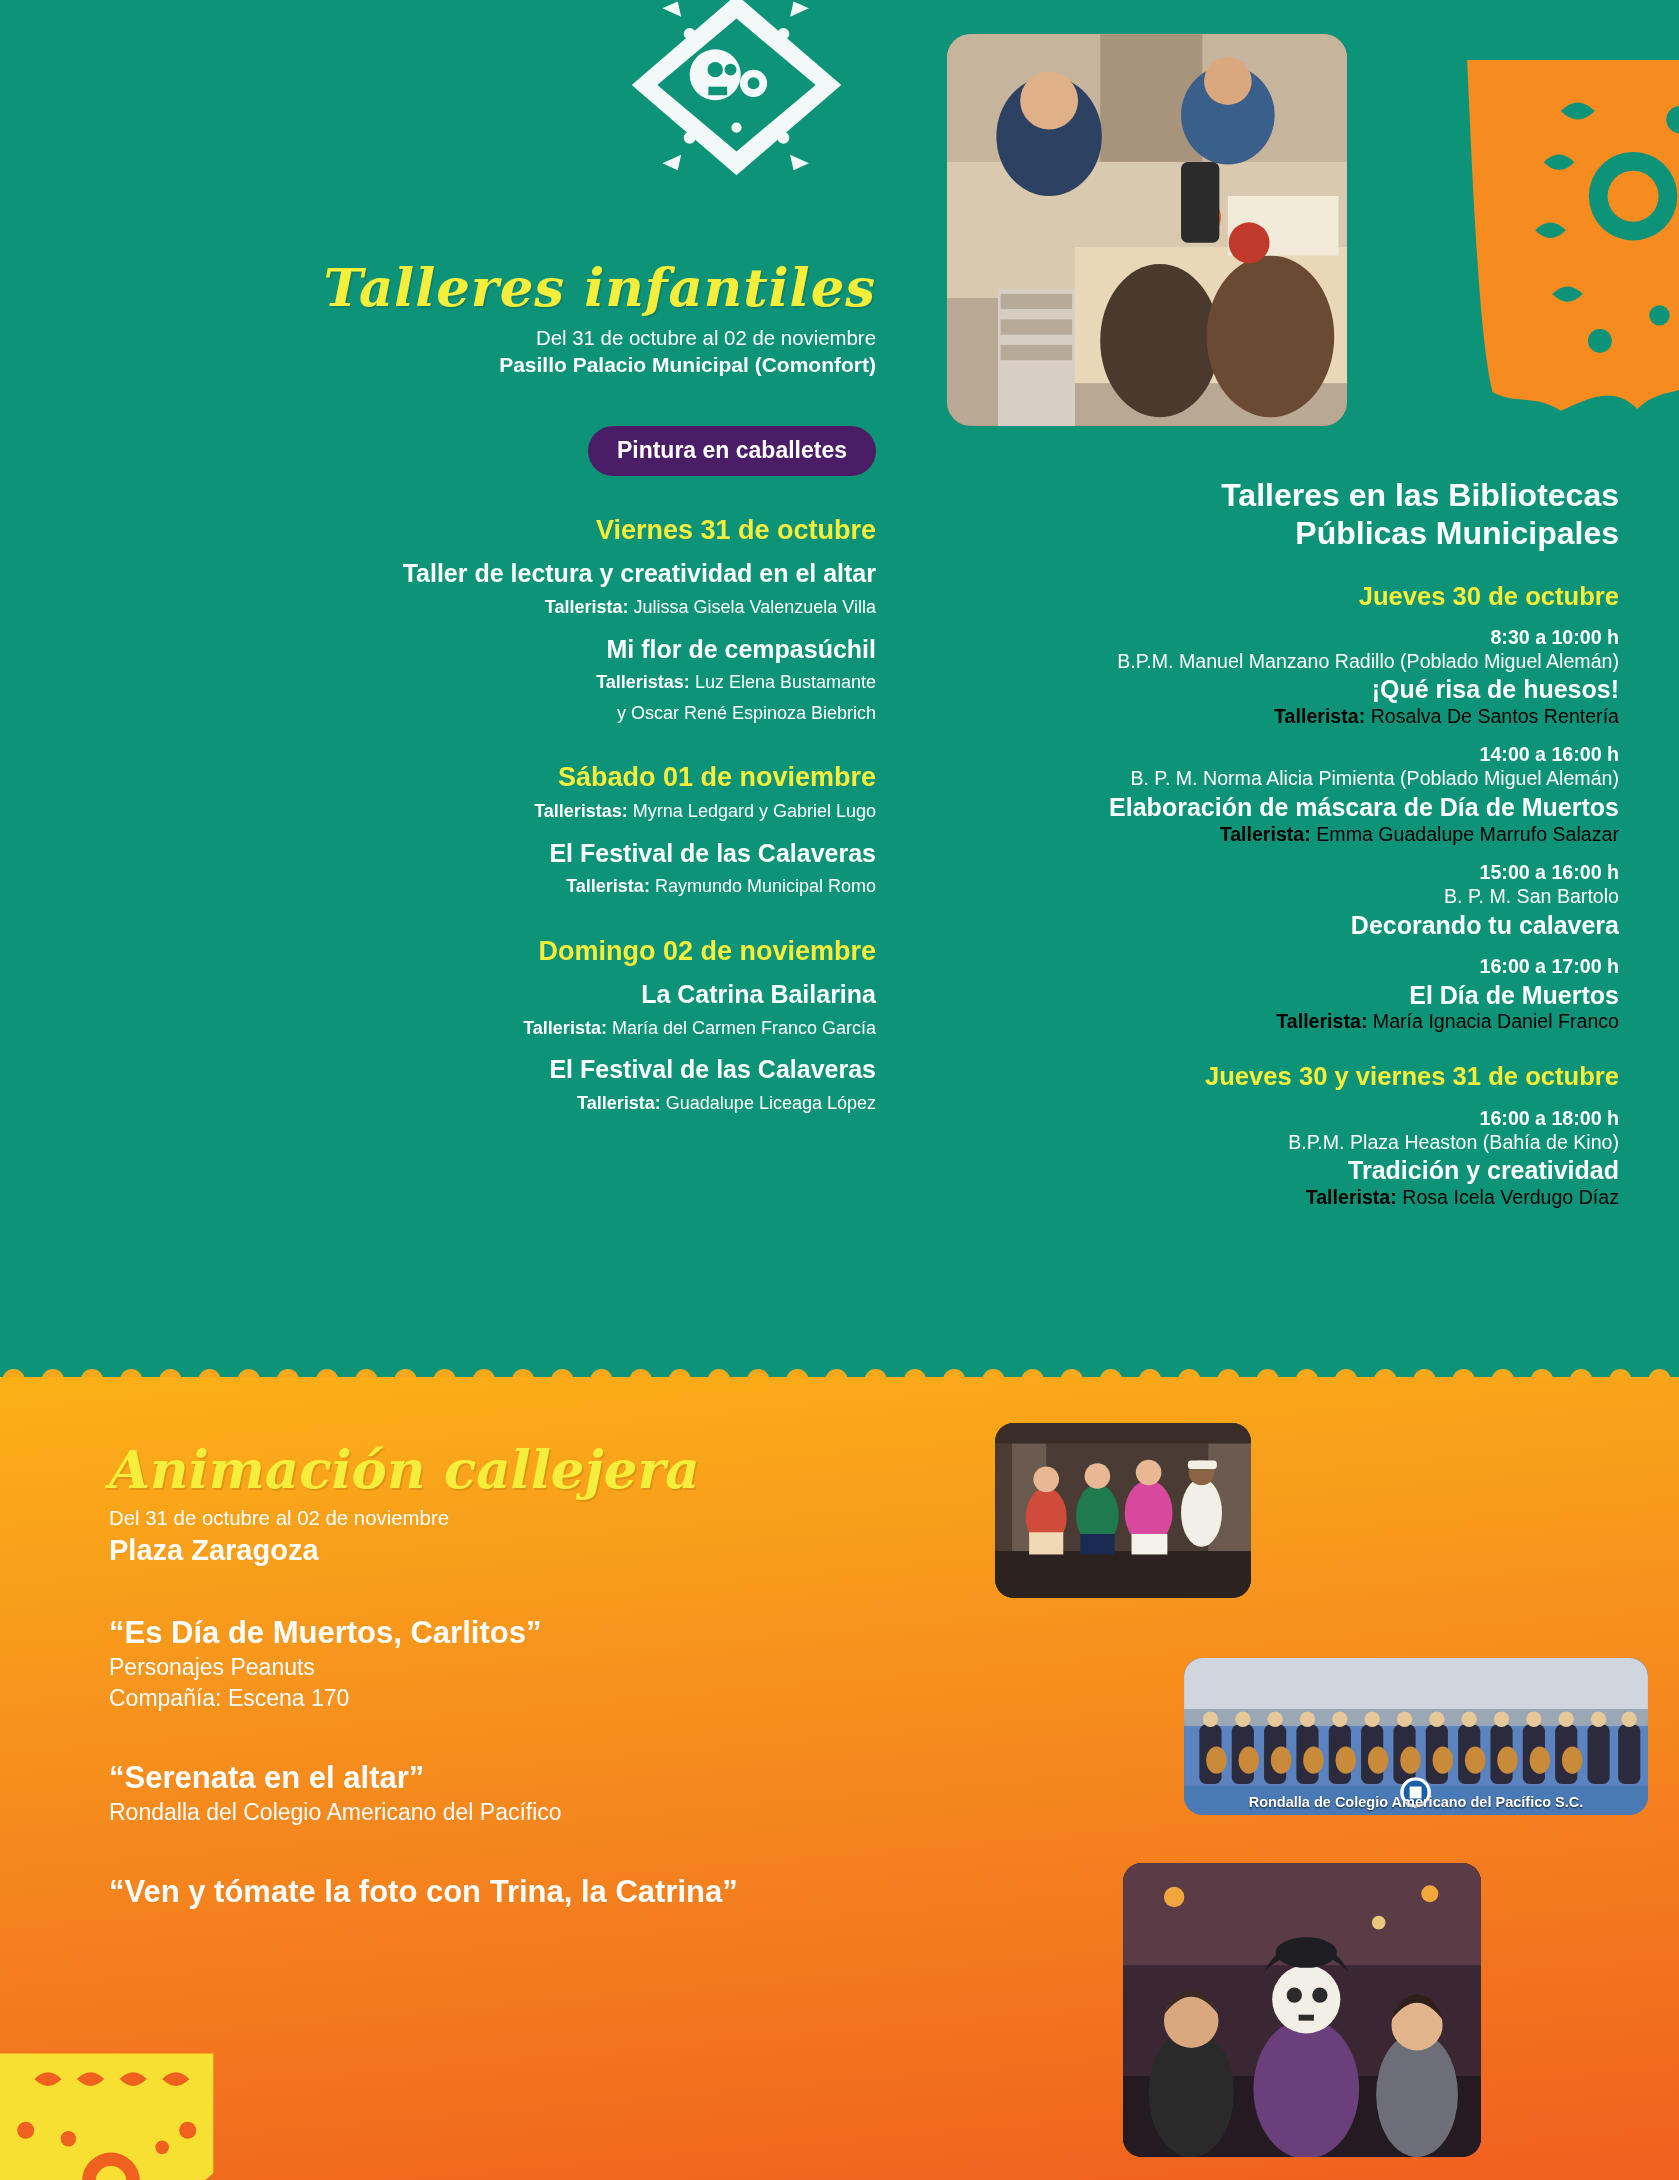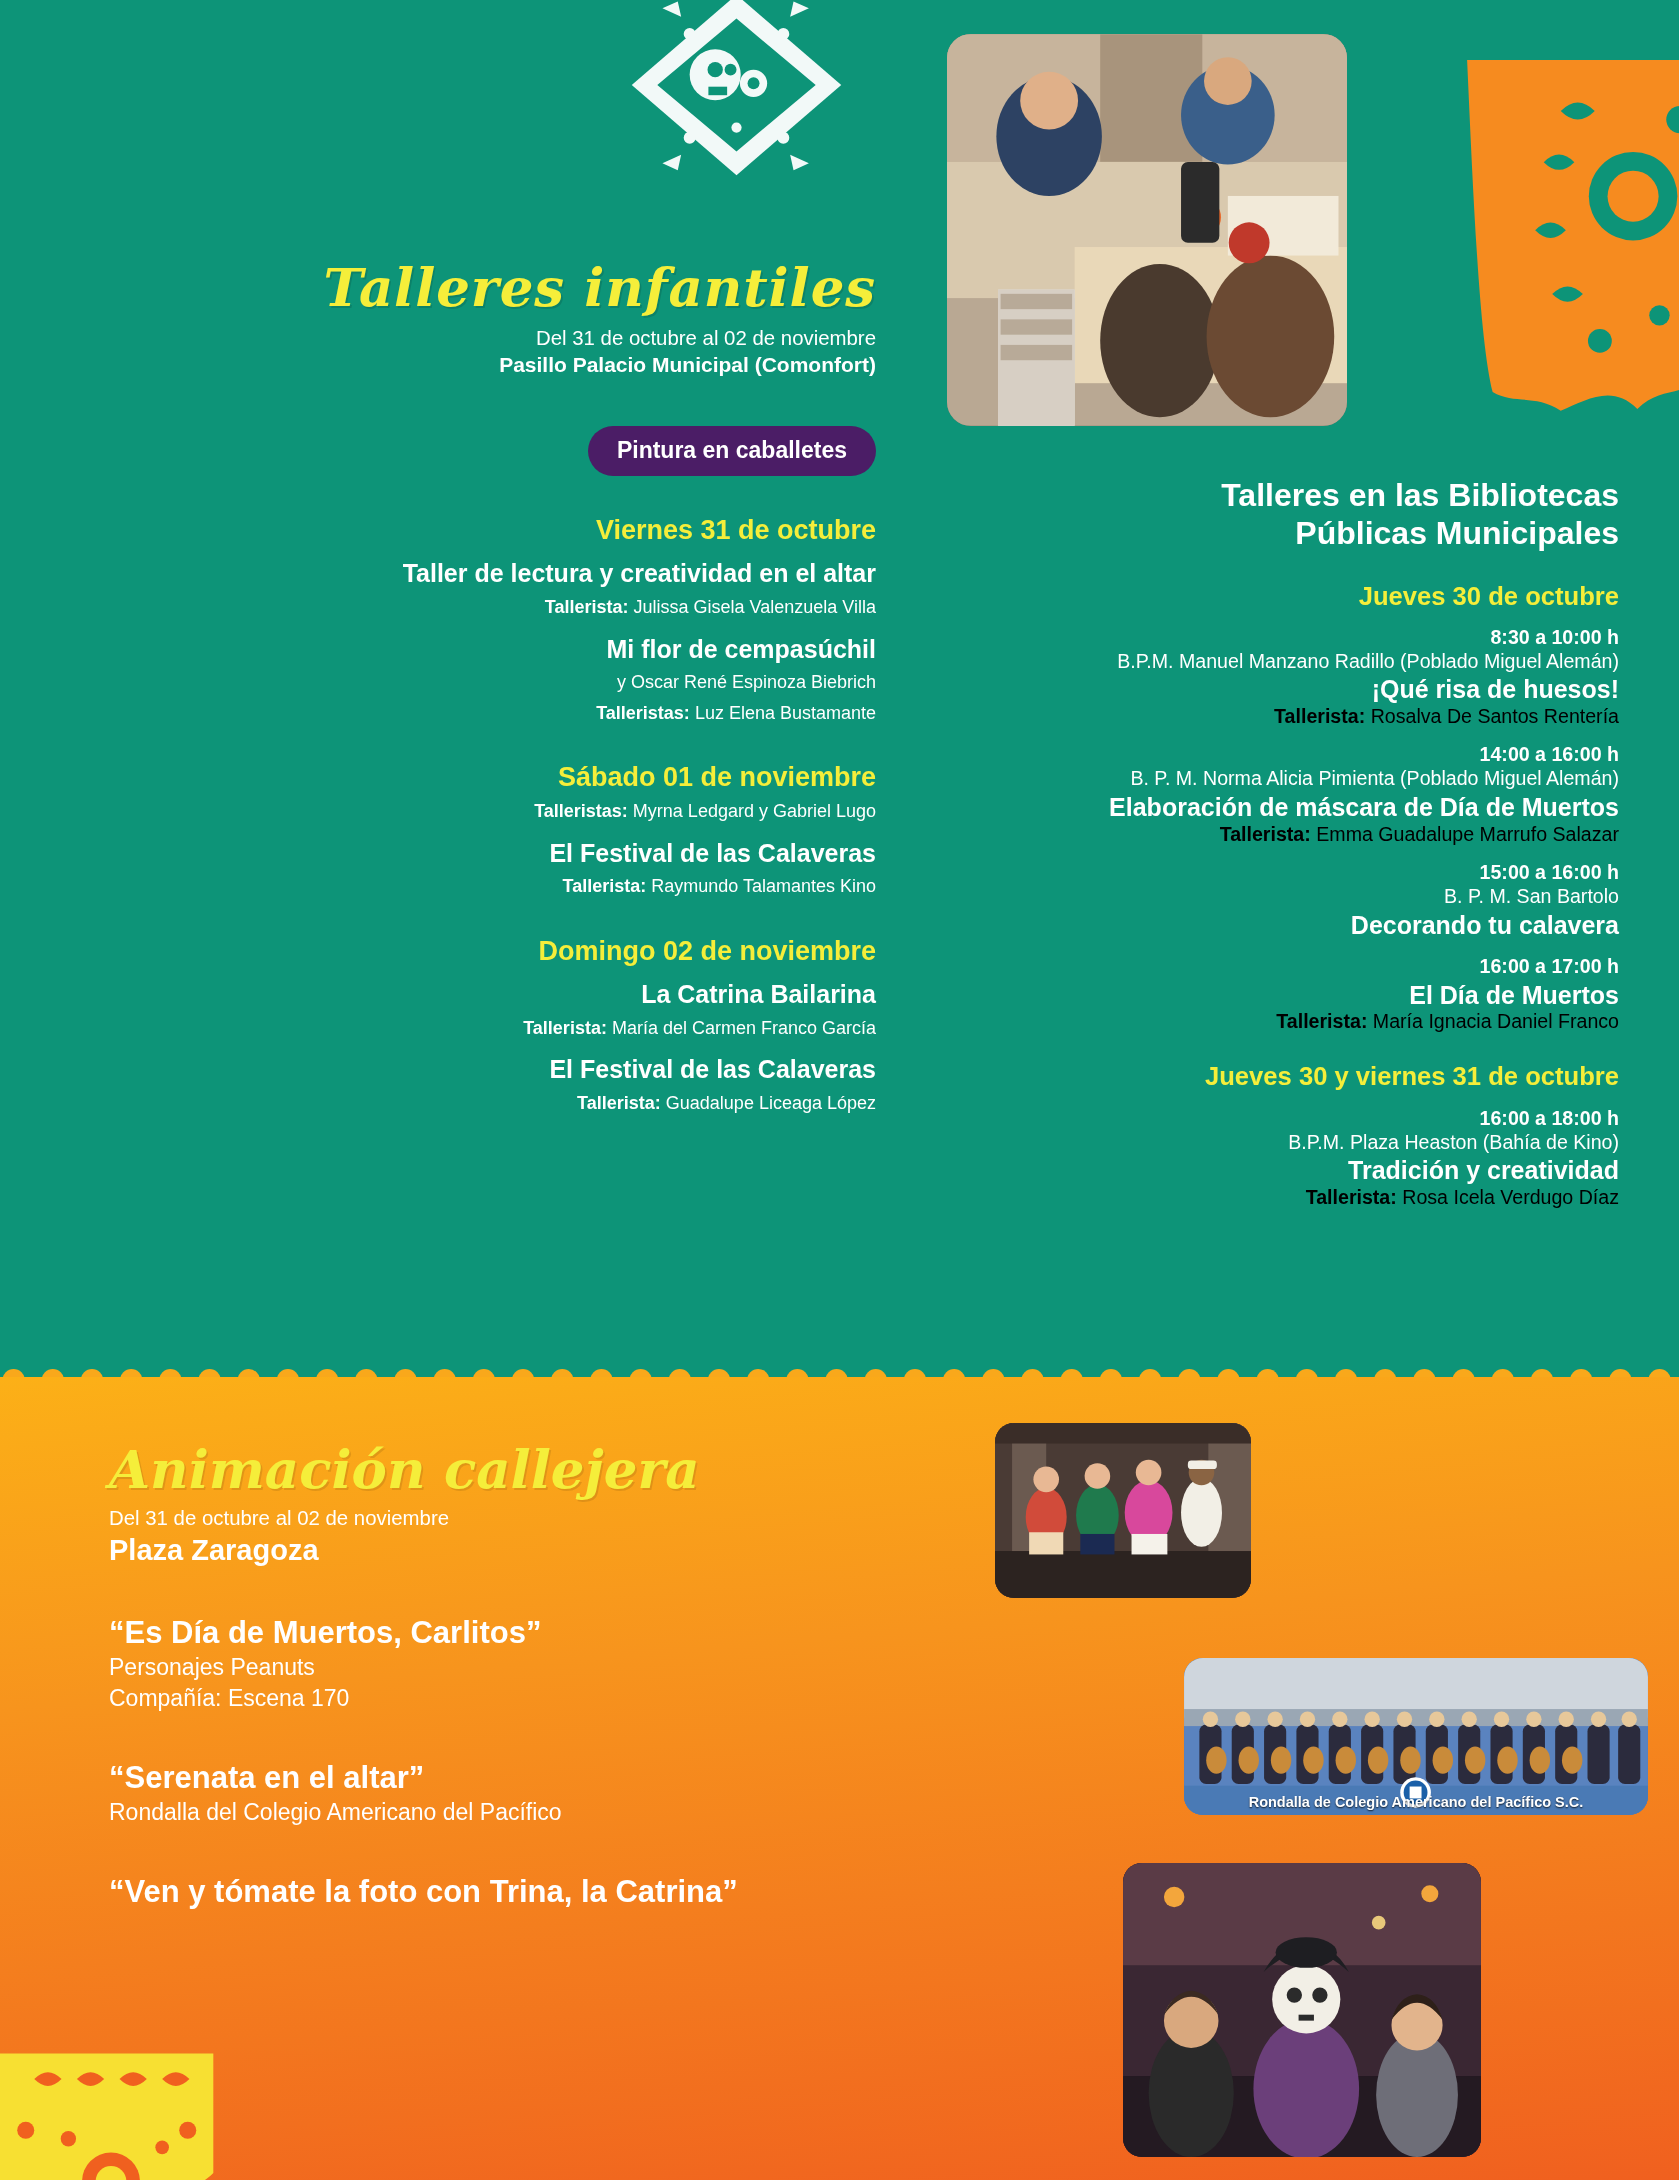--- a/index.html
+++ b/index.html
@@ -349,31 +349,31 @@
 
     <div><span class="pill">Pintura en caballetes</span></div>
 
     <div class="daylabel first">Viernes 31 de octubre</div>
     <div>
       <div class="wk-title">Taller de lectura y creatividad en el altar</div>
       <div class="wk-sub"><b>Tallerista:</b> <span>Julissa Gisela Valenzuela Villa</span></div>
     </div>
     <div style="margin-top:15.3px;">
       <div class="wk-title" style="margin-top:0">Mi flor de cempasúchil</div>
+      <div class="wk-sub"><b>Talleristas:</b> <span>Luz Elena Bustamante</span></div>
       <div class="wk-sub">y Oscar René Espinoza Biebrich</div>
-      <div class="wk-sub"><b>Talleristas:</b> <span>Luz Elena Bustamante</span></div>
     </div>
 
     <div class="daylabel">Sábado 01 de noviembre</div>
     <div>
       <div class="wk-sub"><b>Talleristas:</b> <span>Myrna Ledgard y Gabriel Lugo</span></div>
     </div>
     <div style="margin-top:15.3px;">
       <div class="wk-title" style="margin-top:0">El Festival de las Calaveras</div>
-      <div class="wk-sub"><b>Tallerista:</b> <span>Raymundo Talamantes Kino</span></div>
+      <div class="wk-sub"><b>Tallerista:</b> <span>Raymundo Municipal Romo</span></div>
     </div>
 
     <div class="daylabel">Domingo 02 de noviembre</div>
     <div>
       <div class="wk-title">La Catrina Bailarina</div>
       <div class="wk-sub"><b>Tallerista:</b> <span>María del Carmen Franco García</span></div>
     </div>
     <div style="margin-top:15.3px;">
       <div class="wk-title" style="margin-top:0">El Festival de las Calaveras</div>
       <div class="wk-sub"><b>Tallerista:</b> <span>Guadalupe Liceaga López</span></div>

